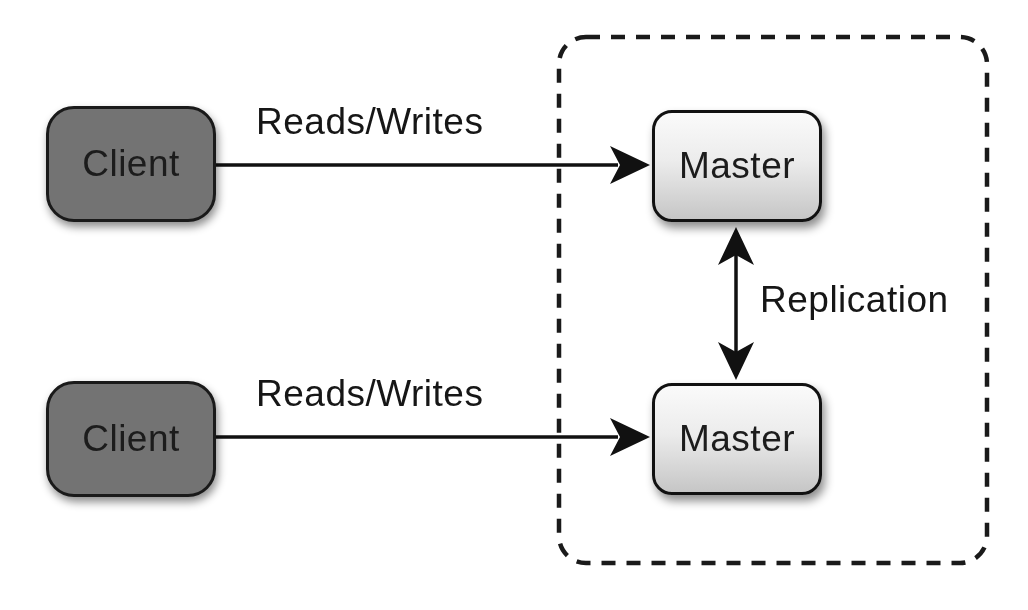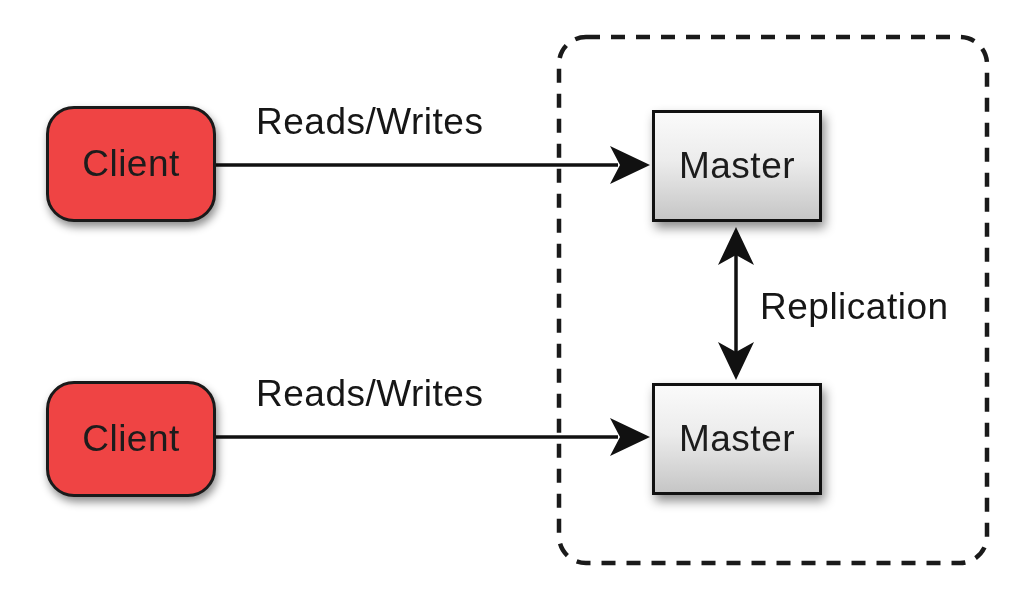--- a/index.html
+++ b/index.html
@@ -25,25 +25,26 @@
   }
   .node {
     position: absolute;
     z-index: 2;
     display: flex;
     align-items: center;
     justify-content: center;
     font-size: 37px;
     color: #1c1c1c;
     letter-spacing: 0.5px;
+    border-radius: 20px;
   }
   .client {
     width: 164px;
     height: 110px;
-    background: #ef4444;
+    background: #737373;
     border: 3px solid #1a1a1a;
     border-radius: 28px;
     box-shadow: 2px 5px 9px rgba(0,0,0,0.45);
   }
   .client-top    { left: 46px;  top: 106px; }
   .client-bottom { left: 46px;  top: 381px; }
   .master {
     width: 164px;
     height: 106px;
     background: linear-gradient(180deg, #fafafa 0%, #ececec 45%, #c6c6c6 100%);
@@ -56,21 +57,21 @@
     position: absolute;
     z-index: 2;
     font-size: 37px;
     color: #161616;
     text-align: left;
     white-space: nowrap;
     letter-spacing: 0.5px;
   }
   .rw-top    { left: 256px; top: 101px; width: 260px; }
   .rw-bottom { left: 256px; top: 373px; width: 260px; }
-  .repl      { left: 760px; top: 286px; width: 210px; }
+  .repl      { left: 760px; top: 279px; width: 210px; }
 </style>
 </head>
 <body>
 
 <div id="stage">
 
   <svg id="arrow-layer" viewBox="0 0 1028 610" xmlns="http://www.w3.org/2000/svg">
 
     <g>
       <rect x="559" y="37" width="428" height="526" rx="27" ry="27" fill="none" stroke="#1a1a1a" stroke-width="4.5" stroke-dasharray="14 11"></rect>

